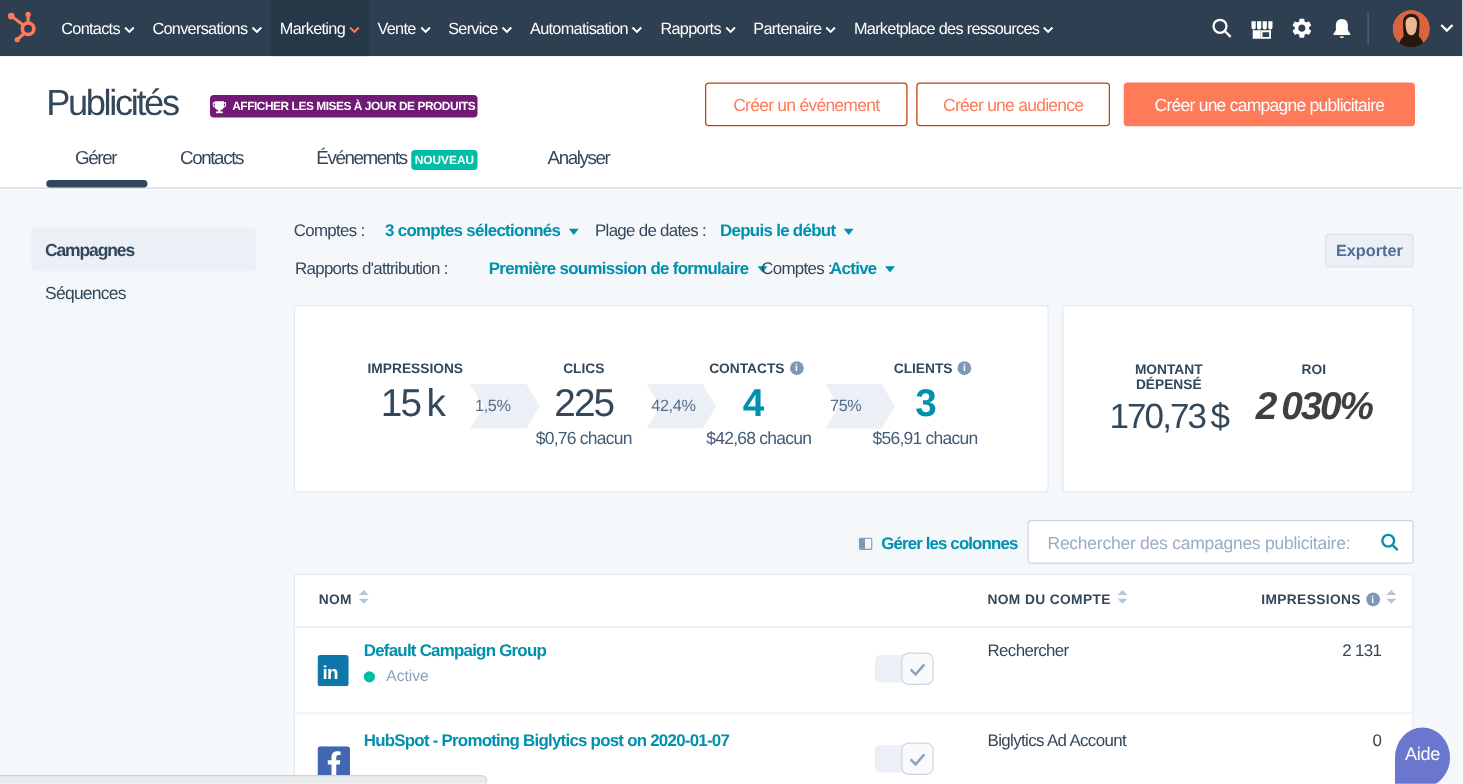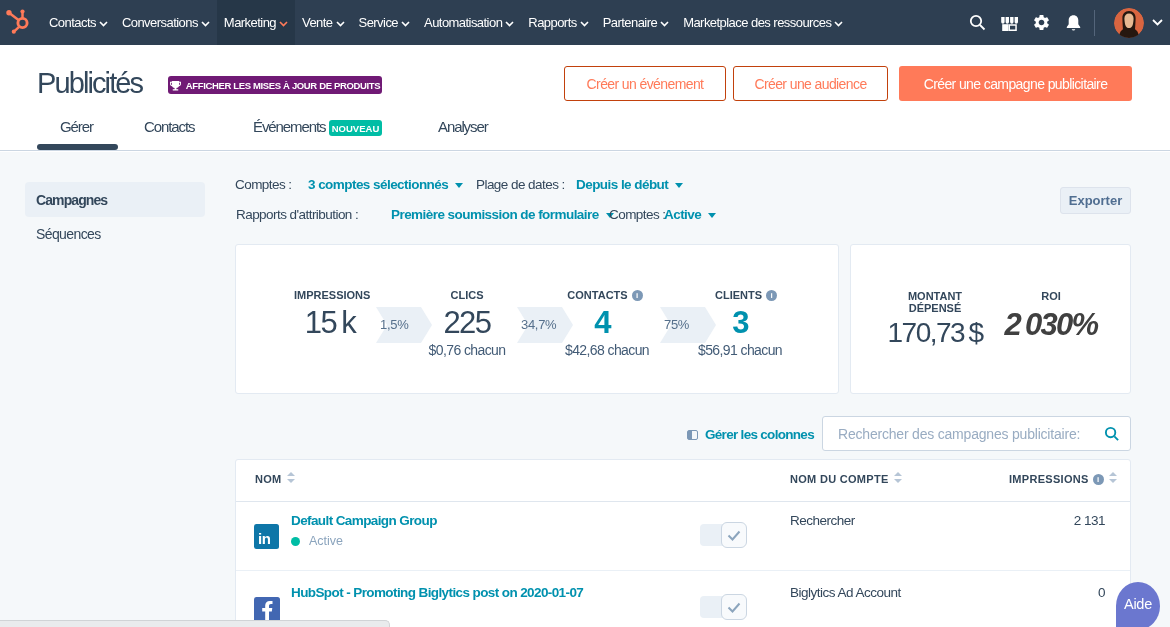--- a/index.html
+++ b/index.html
@@ -216,21 +216,21 @@
 <div class="stat-num teal" style="left:565px;top:305px;width:74px;">4</div>
 <div class="stat-sub" style="left:557px;top:342px;width:100px;white-space:nowrap;">$42,68 chacun</div>
 <div class="stat-label" style="left:708px;top:289px;width:76px;">CLIENTS<i class="info-i">i</i></div>
 <div class="stat-num teal" style="left:703px;top:305px;width:74px;">3</div>
 <div class="stat-sub" style="left:690px;top:342px;width:100px;white-space:nowrap;">$56,91 chacun</div>
 <div class="arrow" style="left:376px;top:307px;"><svg width="56" height="36">
       <path d="M0 0h45l11 18-11 18H0l11-18z" fill="#eaf0f6"></path>
     </svg><span>1,5%</span></div>
 <div class="arrow" style="left:517px;top:307px;"><svg width="56" height="36">
       <path d="M0 0h45l11 18-11 18H0l11-18z" fill="#eaf0f6"></path>
-    </svg><span>34,7%</span></div>
+    </svg><span>42,4%</span></div>
 <div class="arrow" style="left:660px;top:307px;"><svg width="56" height="36">
       <path d="M0 0h45l11 18-11 18H0l11-18z" fill="#eaf0f6"></path>
     </svg><span>75%</span></div>
 
 <div class="card roi-card"></div>
 <div class="stat-label" style="left:895px;top:290px;width:80px;">MONTANT<br>DÉPENSÉ</div>
 <div class="stat-num" style="left:880px;top:317px;width:110px;font-size:28px;white-space:nowrap;">170,73 $</div>
 <div class="stat-label" style="left:1013px;top:290px;width:76px;">ROI</div>
 <div class="stat-num roi-green" style="left:1003px;top:307px;width:96px;white-space:nowrap;">2 030%</div>
 

